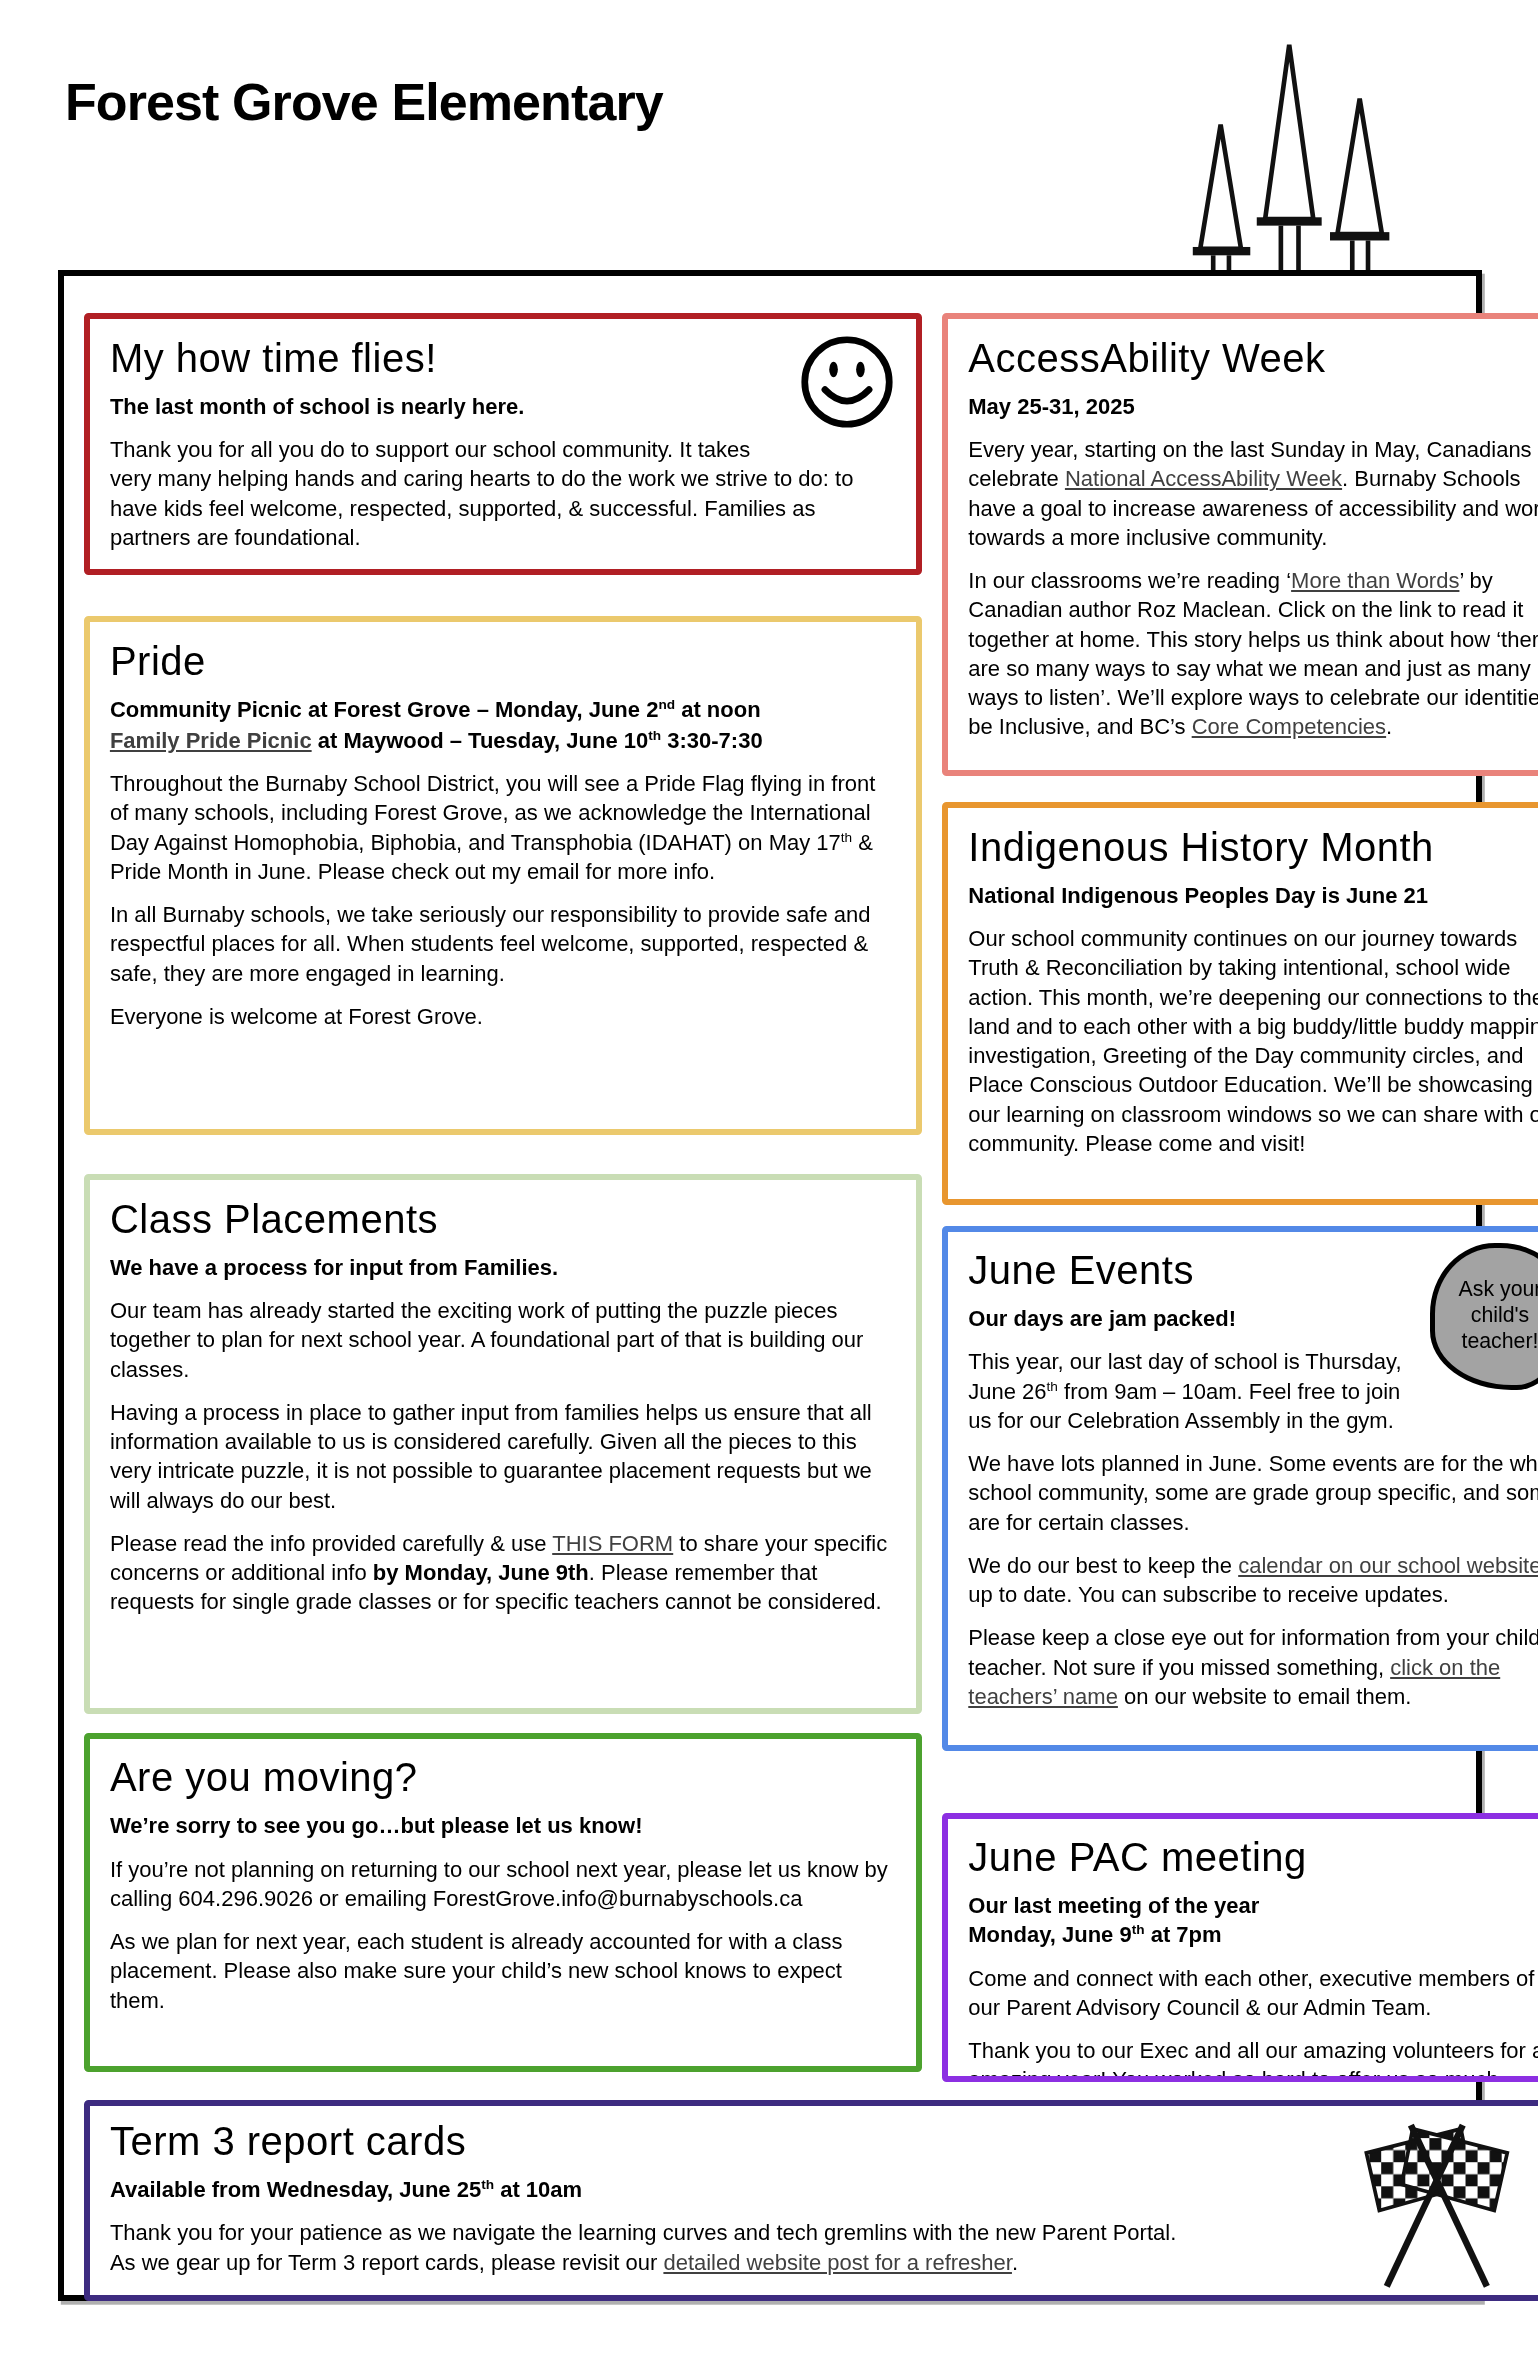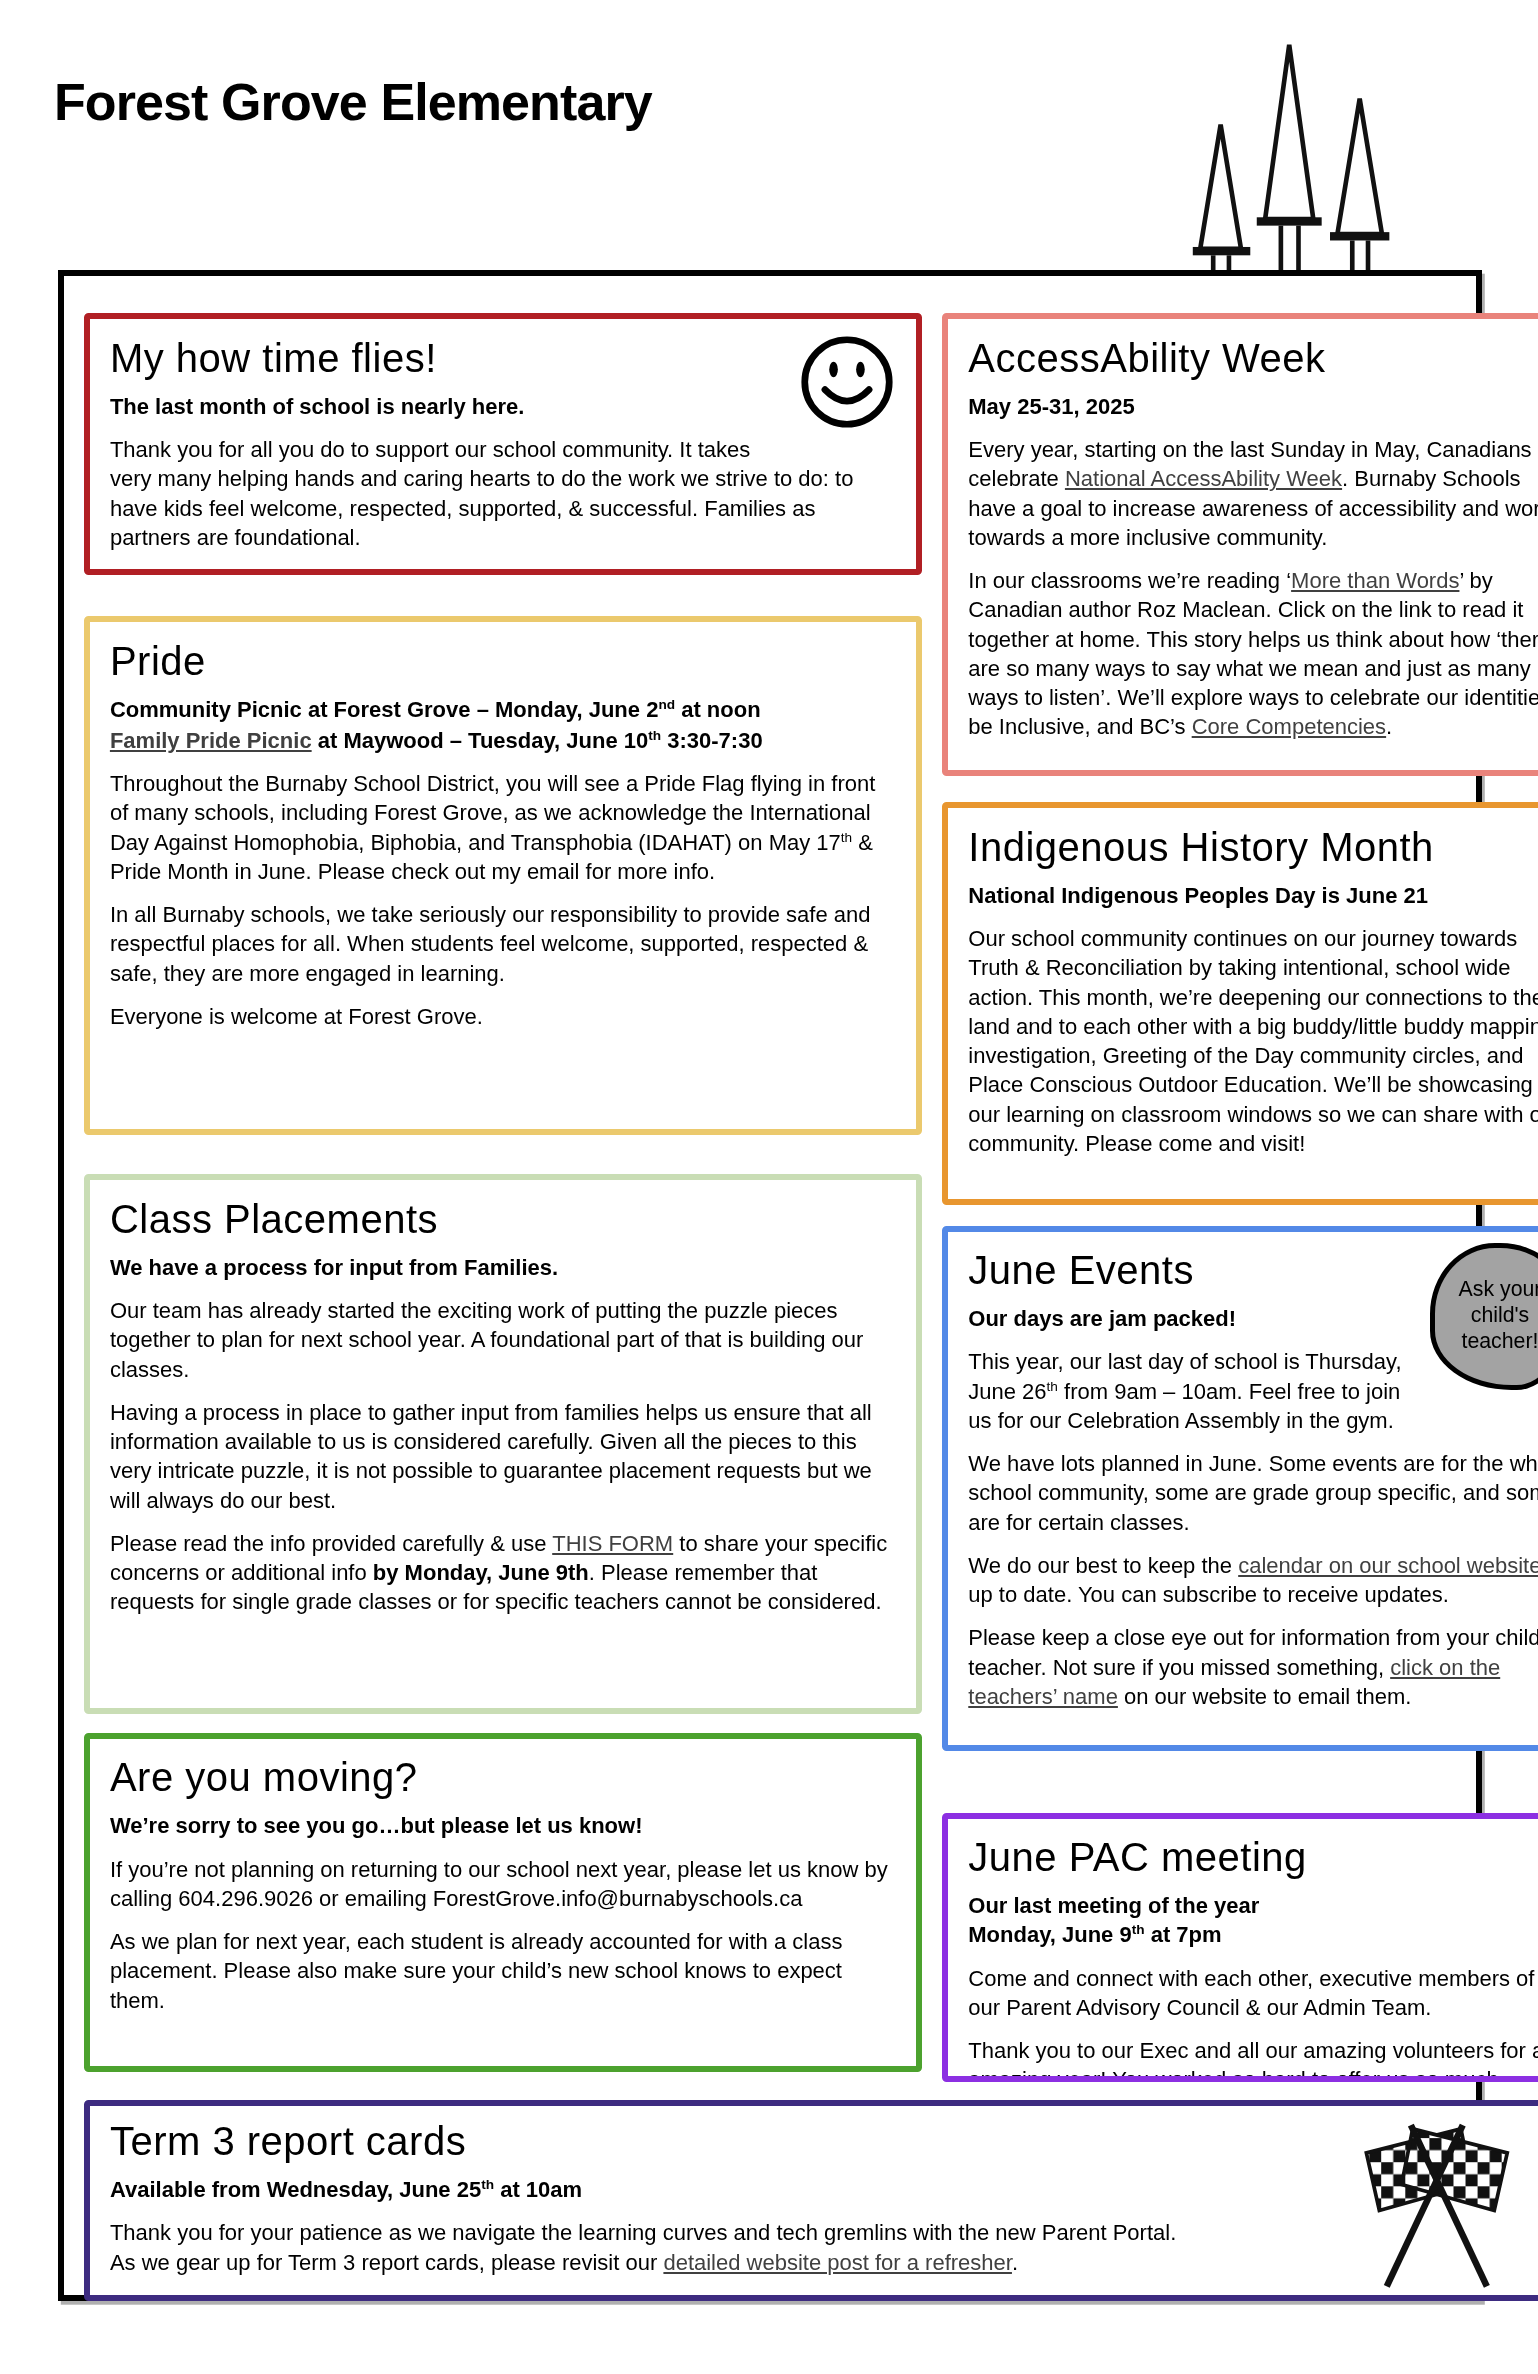--- a/index.html
+++ b/index.html
@@ -1,21 +1,21 @@
 <!DOCTYPE html>
 <html style="font-size:15px"><head>
 <meta charset="utf-8">
 <style>
   html,body{margin:0;padding:0;}
   body{
     width:1539px;height:2375px;position:relative;background:#fff;color:#000;
     font-family:"Liberation Sans",sans-serif;overflow:hidden;
   }
   .header-title{
-    position:absolute;left:54px;top:72px;font-size:52px;font-weight:700;
+    position:absolute;left:65px;top:72px;font-size:52px;font-weight:700;
     letter-spacing:-0.9px;margin:0;
   }
   .trees{position:absolute;left:1189px;top:43px;width:206px;height:229px;}
   .sheet{
     position:absolute;left:58px;top:270px;width:1424px;height:2031px;
     box-sizing:border-box;border:6.5px solid #000;background:#fff;
     box-shadow:2.8px 3.7px 0 rgba(110,110,110,.55);
     padding:18.6px 18.6px 0 19.5px;
   }
   .cols{display:flex;gap:20.4px;align-items:flex-start;}

